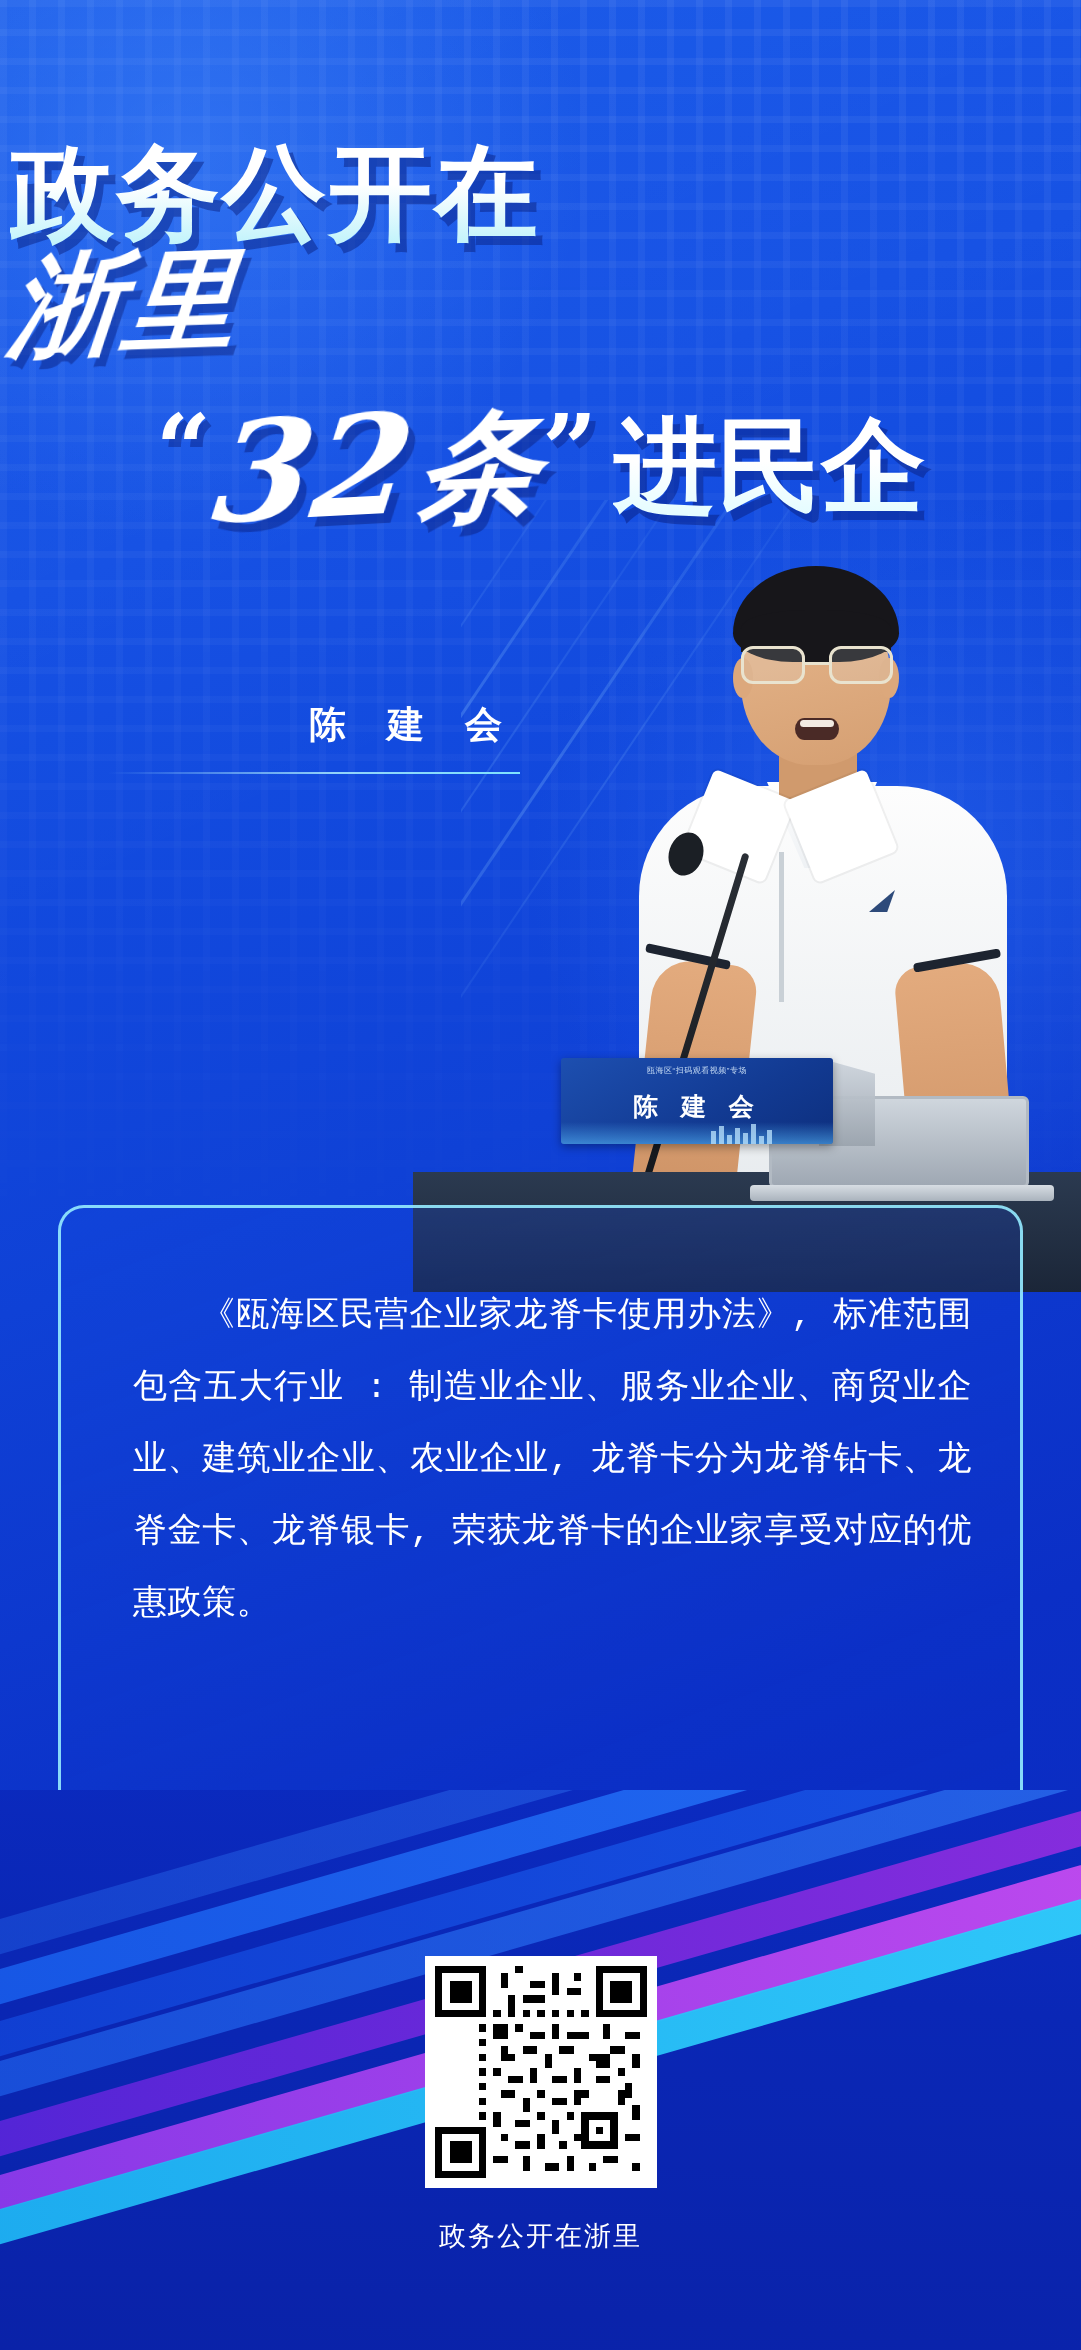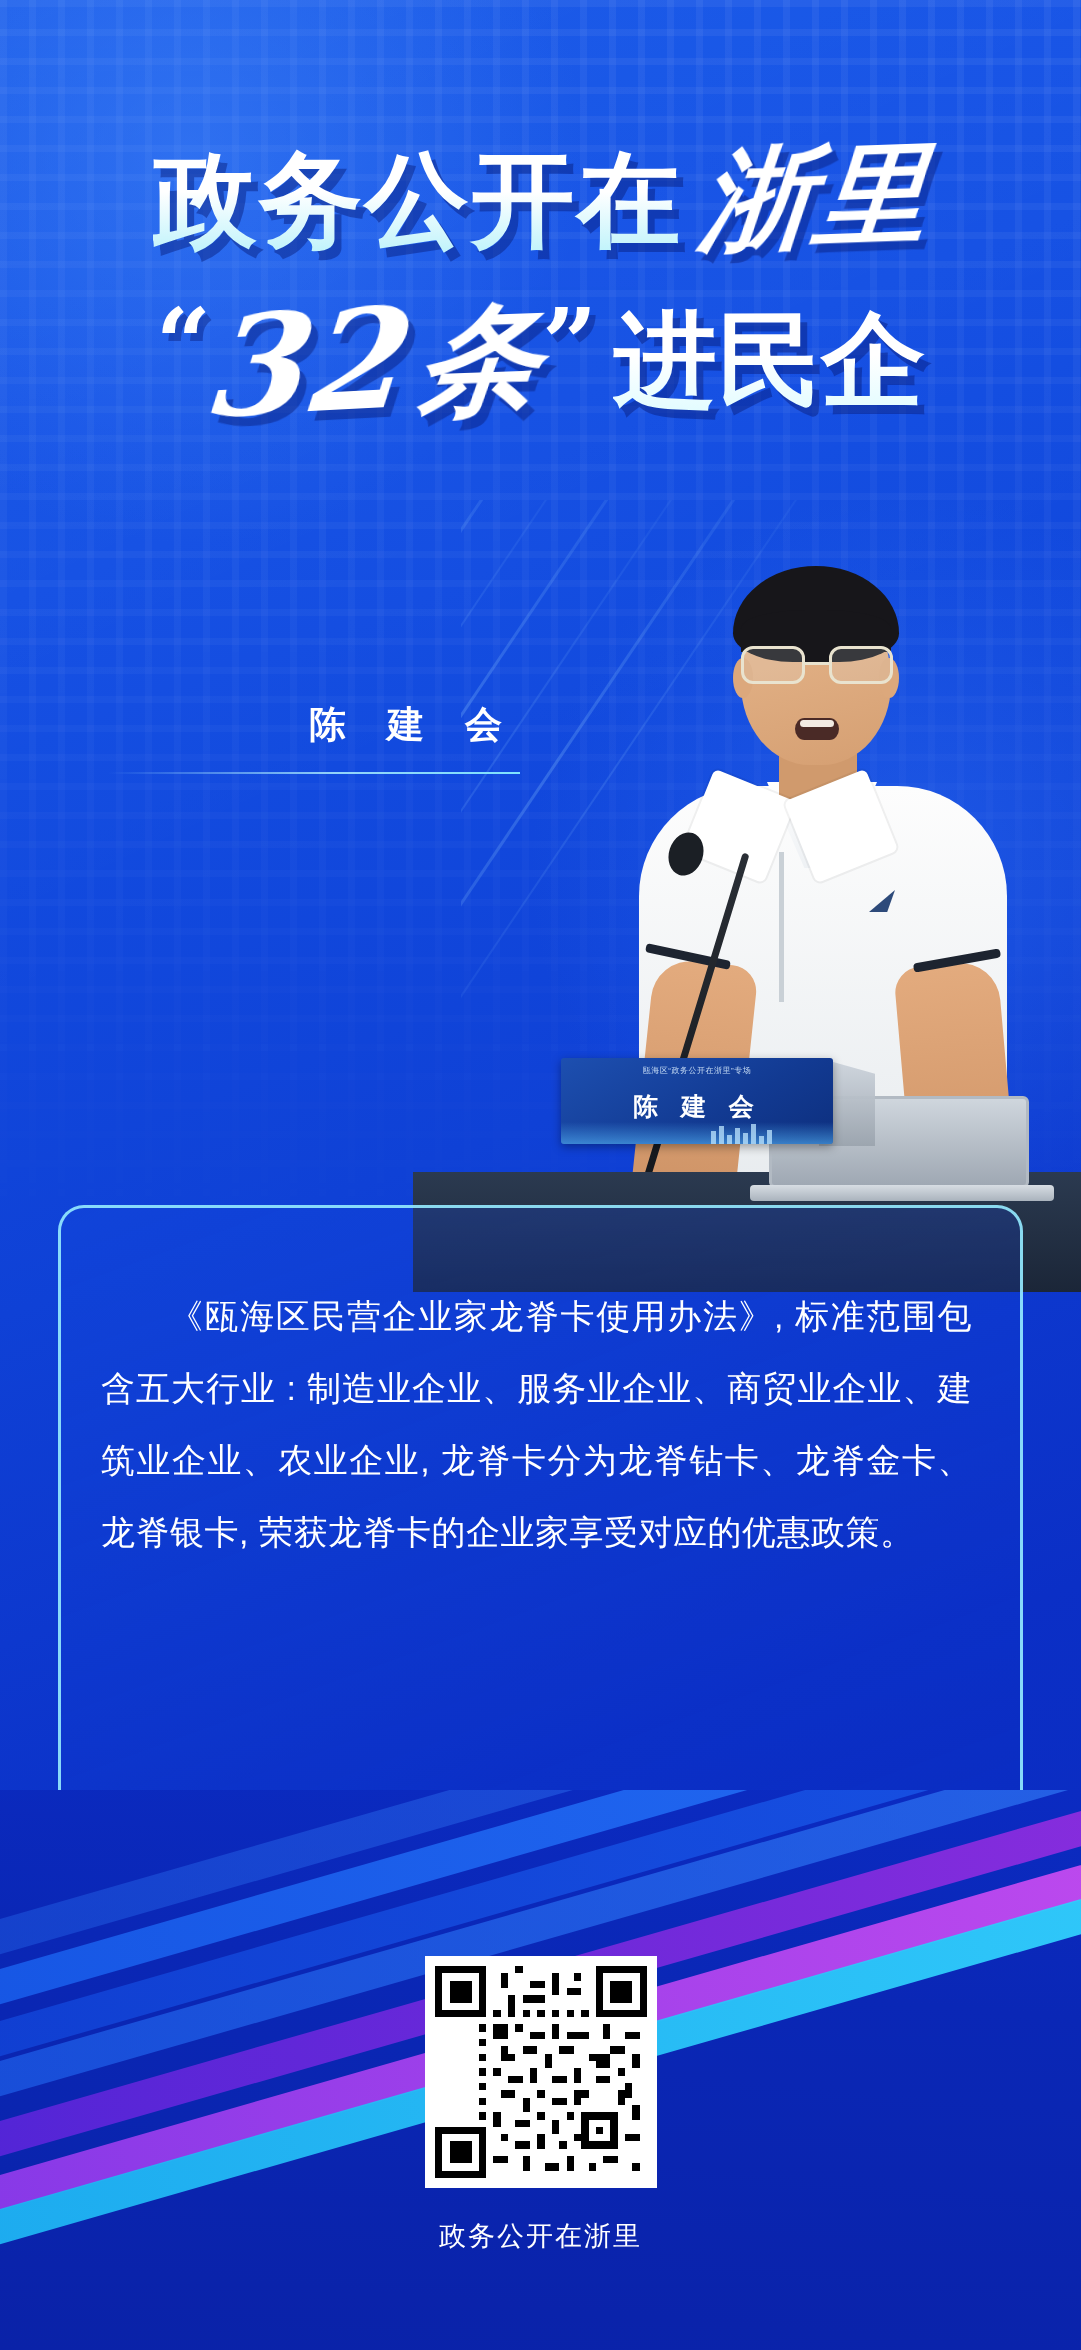--- a/index.html
+++ b/index.html
@@ -64,21 +64,21 @@
   .rays span:nth-child(7){ left:392px; opacity:.48; }
   .rays span:nth-child(8){ left:455px; opacity:.28; width:2px;}
 
   
   .title-wrap{ position:absolute; left:0; top:140px; width:100%; text-align:center; }
 
   .title-line1{
     font-size:104px; font-weight:700; letter-spacing:2px;
     line-height:1.02;
     white-space:nowrap;
-    display:flex; justify-content:center; align-items:baseline; gap:8px;
+    display:flex; justify-content:center; align-items:baseline; gap:0;flex-direction:column;
   }
   .t-solid{
     background:linear-gradient(to bottom,#ffffff 42%,#bff3fb 100%);
     -webkit-background-clip:text; background-clip:text; color:transparent;
     filter:drop-shadow(7px 9px 0 rgba(7,26,120,.45));
     font-family:"DejaVu Sans","Liberation Sans",sans-serif;
   }
   .t-brush{
     font-family:"DejaVu Serif","Liberation Serif",serif;
     font-style:italic; font-weight:700;
@@ -296,25 +296,25 @@
   }
 
   
   .quote-card{
     position:absolute; left:58px; top:1205px; width:965px; height:672px;
     border:3px solid rgba(150,236,255,.9);
     border-radius:26px;
     background:linear-gradient(160deg, rgba(20,70,220,.30), rgba(10,40,190,.18));
   }
   .quote-text{
-    padding:72px 48px 0 40px;
+    padding:72px 48px 0 72px;
     font-size:34px; line-height:2.12; color:#ffffff;
     text-align:justify; text-justify:inter-ideograph;
     text-indent:68px;
-    font-family:Liberation Sans, sans-serif;
+    font-family:Liberation Mono, monospace;
     letter-spacing:.5px;
   }
 
   
   .bottom-band{
     position:absolute; left:0; bottom:0; width:100%; height:560px;
     overflow:hidden;
     background:linear-gradient(185deg,#0b2bc2 0%,#0a27b6 35%,#0a22a8 100%);
   }
   .bottom-band .stripe{
@@ -398,21 +398,21 @@
         <b></b>
         <i></i>
       </div>
     <div class="p-mouth"></div>
     <div class="p-mic-stem"></div>
     <div class="p-mic-head"></div>
     <div class="desk"></div>
     <div class="laptop"></div>
     <div class="nameplate-stand"></div>
     <div class="nameplate">
-      <div class="np-top">瓯海区“政务公开在浙里”专场</div>
+      <div class="np-top">瓯海区“扫码观看视频”专场</div>
       <div class="np-name">陈 建 会</div>
       <div class="np-sky">
         <i style="left:150px;height:13px"></i>
           <i style="left:158px;height:18px"></i>
         <i style="left:166px;height:9px"></i>
           <i style="left:174px;height:16px"></i>
         <i style="left:182px;height:11px"></i>
           <i style="left:190px;height:20px"></i>
         <i style="left:198px;height:8px"></i>
           <i style="left:206px;height:14px"></i>

